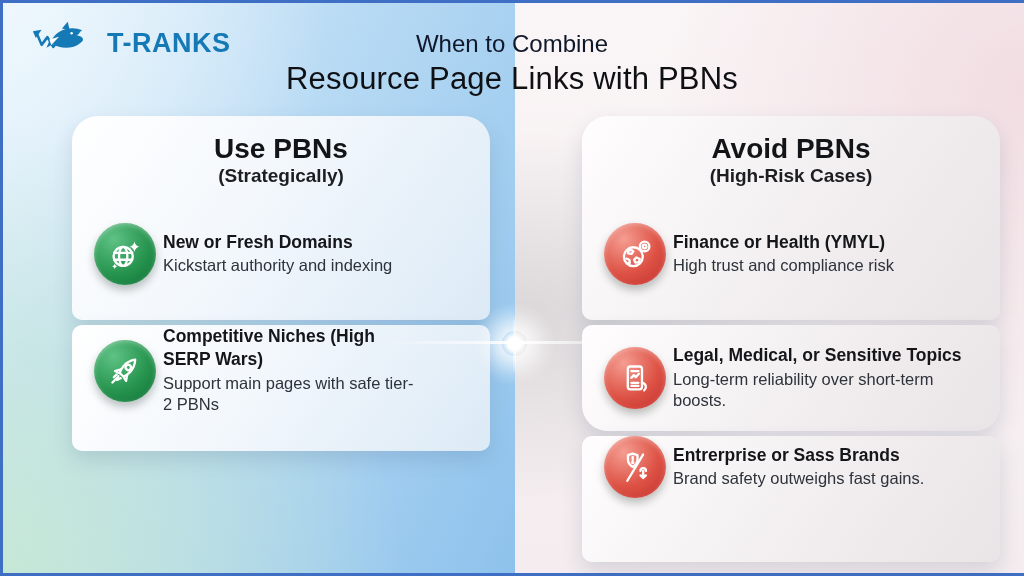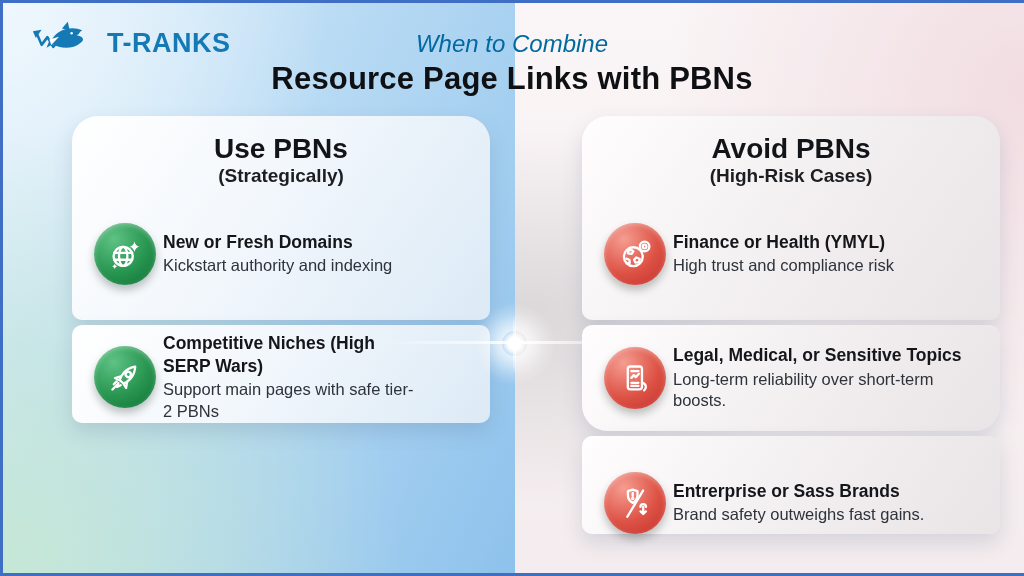--- a/index.html
+++ b/index.html
@@ -16,32 +16,32 @@
       radial-gradient(ellipse at 100% 15%, rgba(240,218,224,.9) 0%, rgba(240,218,224,0) 50%),
       radial-gradient(ellipse at 2% 55%, rgba(214,211,213,.85) 0%, rgba(214,211,213,0) 42%),
       linear-gradient(180deg,#faf5f6 0%,#f4ecee 100%);}
 
   
   .logo{position:absolute;left:26px;top:16px;display:flex;align-items:center;gap:16px;}
   .logo-text{font-size:27px;font-weight:700;color:#1579b6;letter-spacing:.5px;}
 
   
   .title-wrap{position:absolute;top:27px;left:0;width:100%;text-align:center;}
-  .title-kicker{font-size:24px;font-weight:500;color:#0369a1;font-style:italic;}
-  .title-main{font-size:31px;font-weight:700;color:#0f1013;margin-top:3px;letter-spacing:.2px;}
+  .title-kicker{font-size:24px;font-weight:500;color:#0f172a;}
+  .title-main{font-size:31px;font-weight:400;color:#0f1013;margin-top:3px;letter-spacing:.2px;}
 
   
   .panel{position:absolute;top:113px;width:418px;display:flex;flex-direction:column;gap:5px;padding-left:21px;}
   .panel-left{left:48px;}
   .panel-right{left:558px;}
   .sec{border-radius:10px;box-shadow:0 9px 20px rgba(70,95,130,.18);}
   .panel-left .sec{background:linear-gradient(125deg,#ffffff 0%,#f2f7fc 45%,#dceaf6 100%);}
   .panel-right .sec{background:linear-gradient(125deg,#fffdfd 0%,#f4f1f2 45%,#e9e4e6 100%);}
   .sec-first{height:204px;border-radius:26px 26px 10px 10px;display:flex;flex-direction:column;}
-  .sec-mid{height:98px;display:flex;align-items:flex-end;}
+  .sec-mid{height:126px;display:flex;align-items:flex-start;}
   .sec-last{height:106px;display:flex;align-items:center;border-radius:10px 10px 26px 26px;}
 
   .panel-head{text-align:center;padding-top:17px;}
   .panel-title{font-size:28px;font-weight:700;color:#131417;}
   .panel-sub{font-size:19px;font-weight:700;color:#1d1e22;margin-top:0;}
 
   .item{display:flex;align-items:center;gap:7px;padding-left:22px;padding-right:12px;}
   .sec-first .item{margin-top:36px;}
   .badge{width:62px;height:62px;border-radius:50%;flex:none;display:flex;align-items:center;justify-content:center;
          box-shadow:0 5px 9px rgba(20,35,28,.28), inset 0 2px 5px rgba(255,255,255,.35);}

